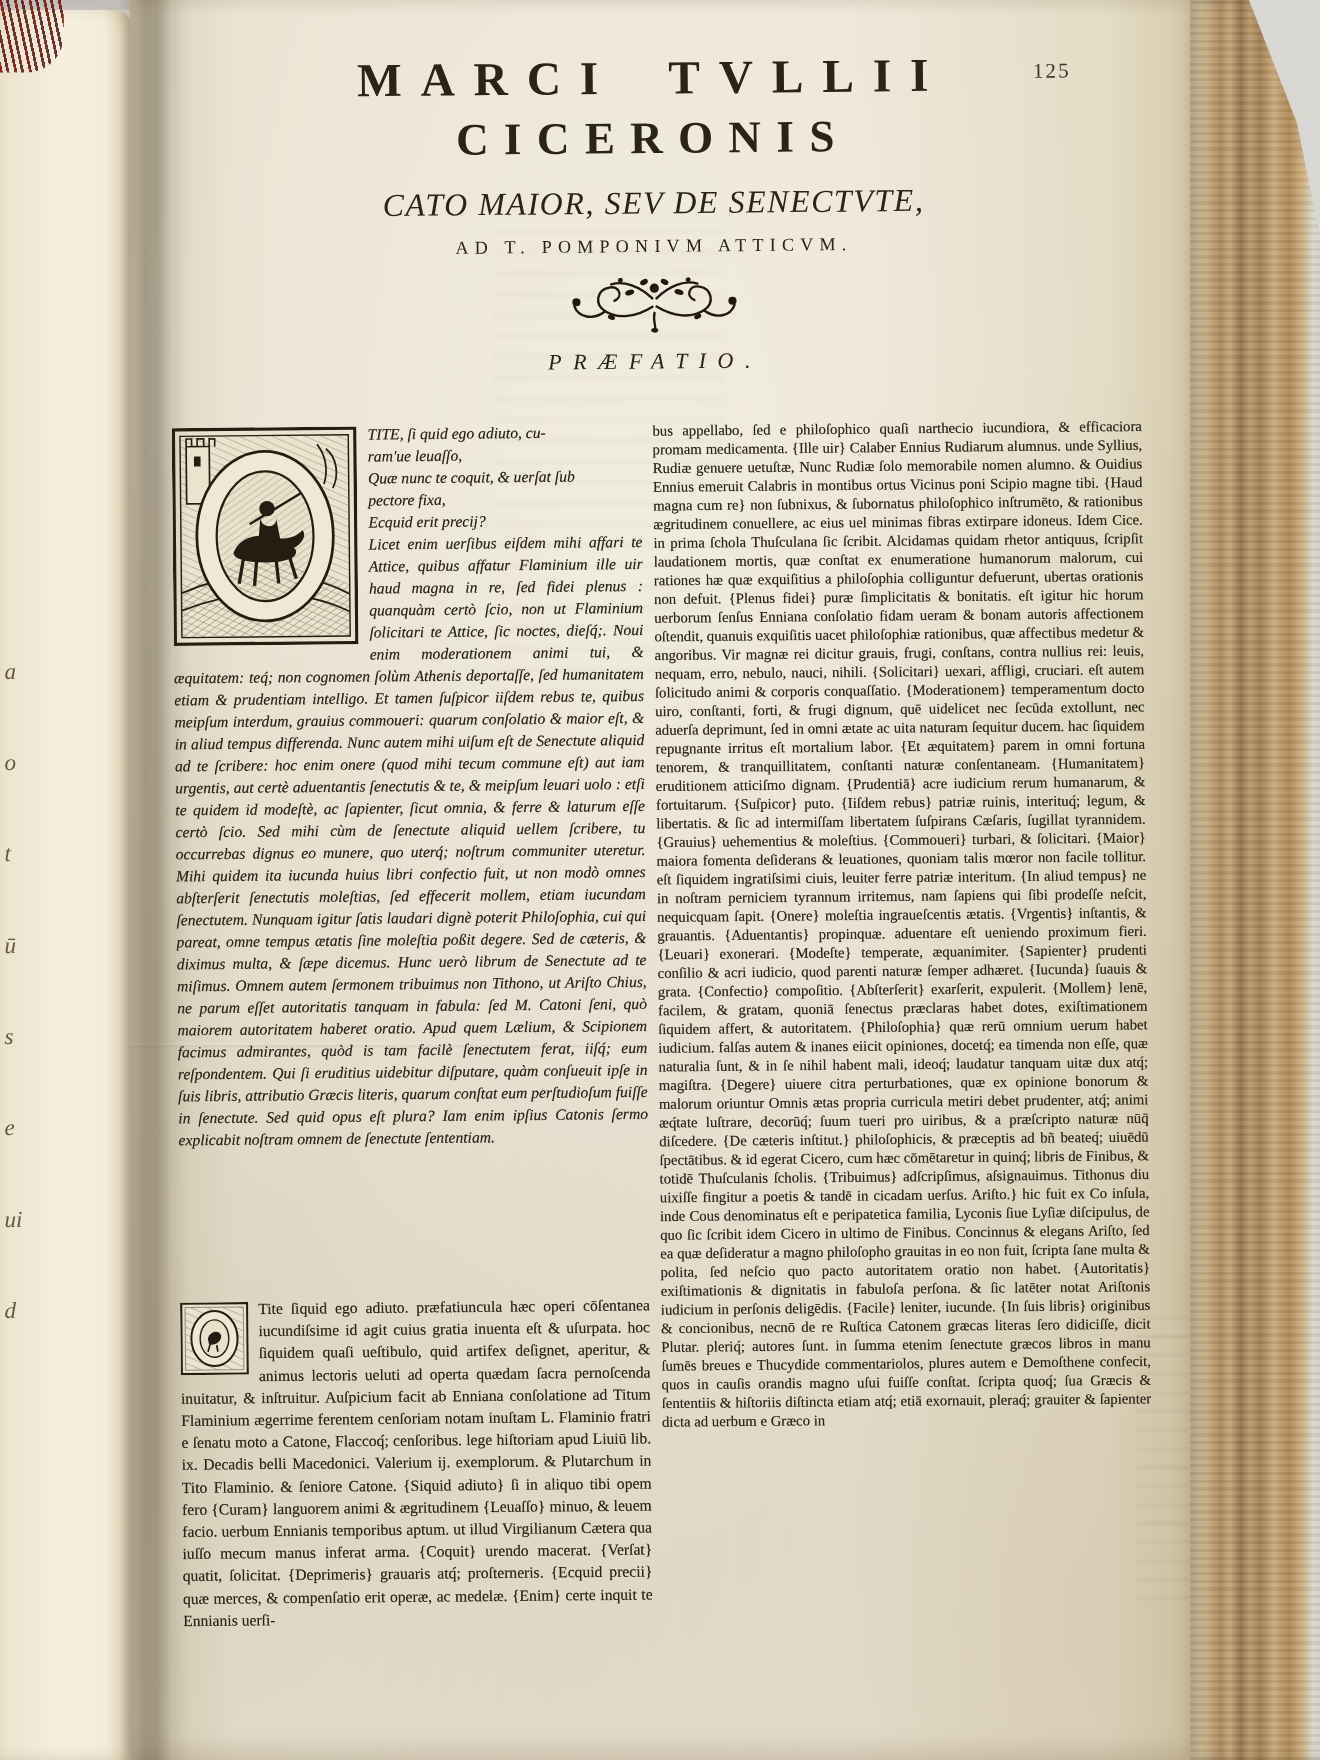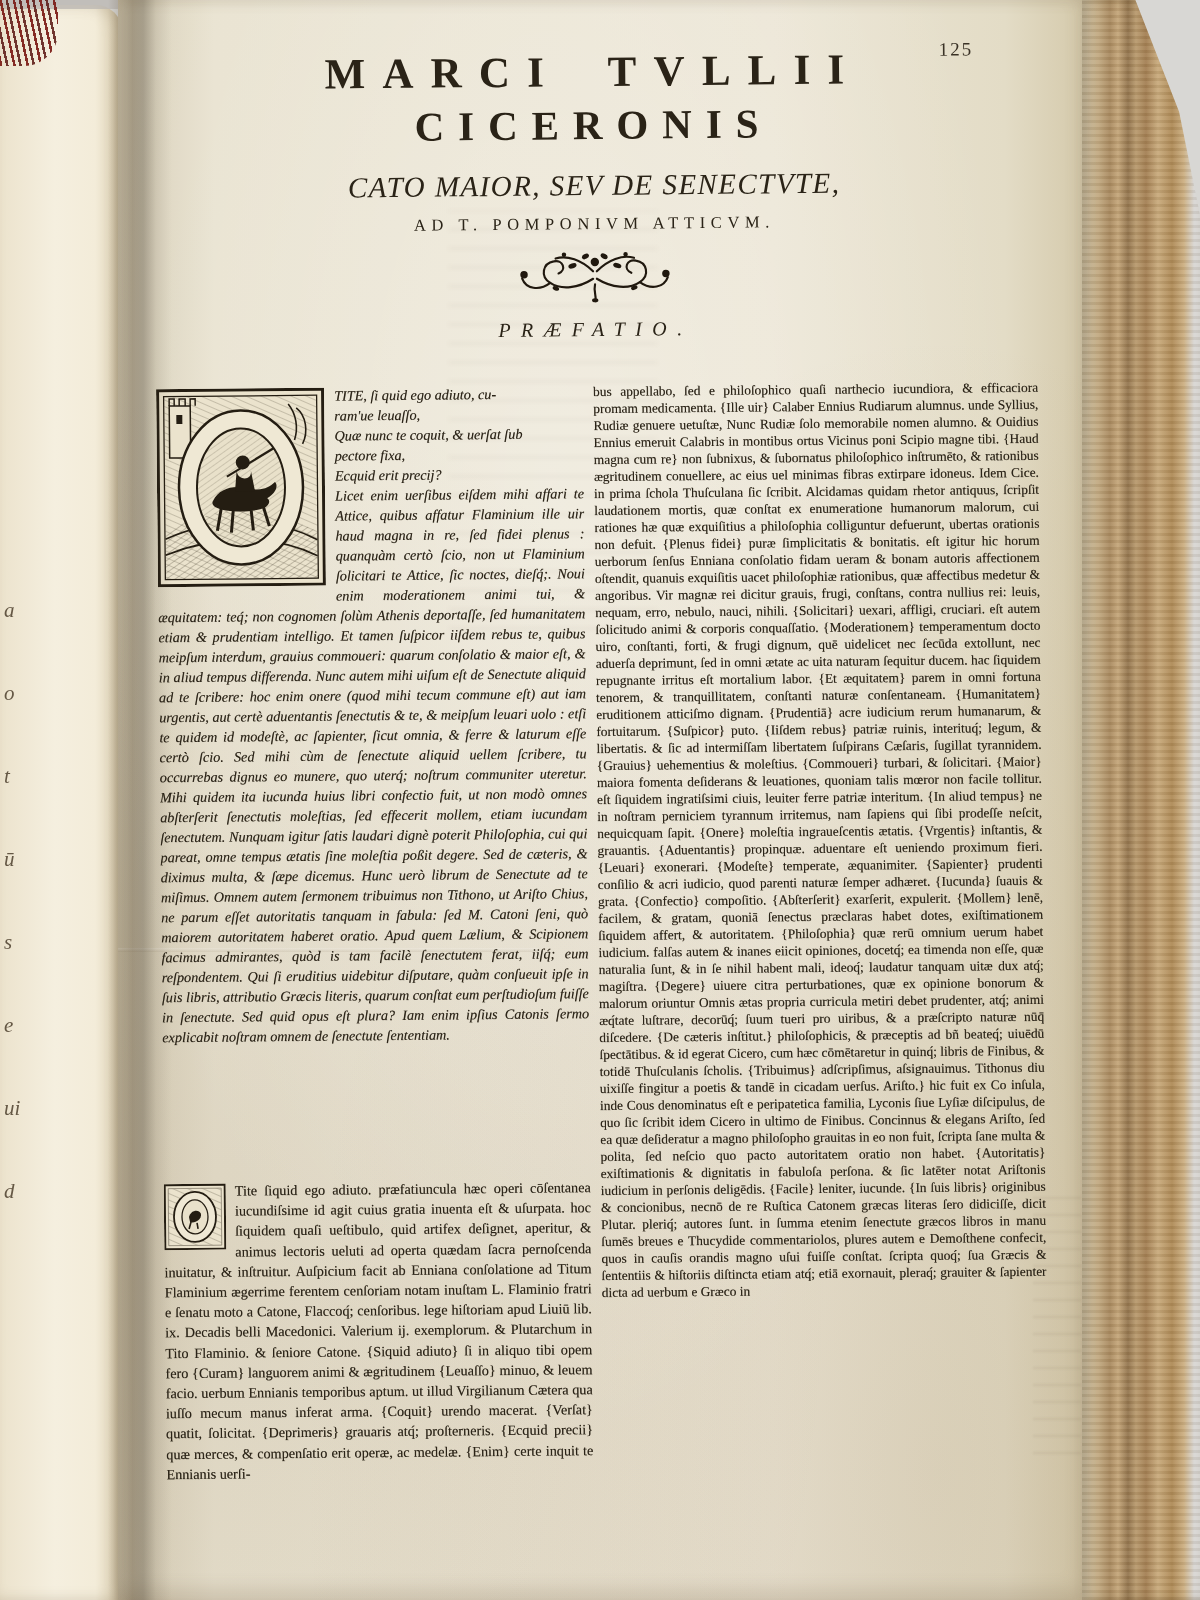--- a/index.html
+++ b/index.html
@@ -35,21 +35,21 @@
       linear-gradient(90deg,#d6cdb6 0%,#e9e3d1 10%,#ece6d6 68%,#e3dcc6 92%,#d5caac 100%);
     box-shadow:inset 0 -10px 18px rgba(110,90,60,.18), inset 0 6px 10px rgba(120,100,70,.10);}
   .crease-h{position:absolute;left:0;top:948px;width:420px;height:4px;
     background:linear-gradient(180deg,rgba(255,255,255,.35),rgba(110,90,60,.18));opacity:.6;}
   .ghost-margin{position:absolute;left:915px;top:1192px;width:48px;height:262px;filter:blur(1px);opacity:.5;
     background:repeating-linear-gradient(0deg,rgba(95,78,55,.18) 0 2px,rgba(0,0,0,0) 2px 17px);}
   .ghost-title{position:absolute;left:330px;top:210px;width:210px;height:420px;filter:blur(2px);opacity:.35;
     background:repeating-linear-gradient(0deg,rgba(100,84,58,.14) 0 3px,rgba(0,0,0,0) 3px 19px);}
 
   .content{position:absolute;inset:0;transform:rotate(-0.55deg);color:#2a2317;}
-  .page-num{position:absolute;left:828px;top:42px;font-size:19px;letter-spacing:2px;color:#3a3226;}
+  .page-num{position:absolute;left:828px;top:58px;font-size:19px;letter-spacing:2px;color:#3a3226;}
 
   .title-block{text-align:center;padding-top:48px;}
   .t1{font-size:43px;font-weight:bold;letter-spacing:.40em;word-spacing:.45em;line-height:1.1;}
   .t2{font-size:41px;font-weight:bold;letter-spacing:.34em;margin-top:8px;line-height:1.1;}
   .t3{font-size:29px;font-style:italic;letter-spacing:.05em;margin-top:22px;line-height:1.1;}
   .t4{font-size:16.5px;letter-spacing:.34em;margin-top:12px;}
   .ornament{margin-top:13px;height:56px;}
   .praefatio{font-size:20px;font-style:italic;letter-spacing:.52em;margin-top:15px;}
 
   .columns{position:absolute;left:42px;top:383px;display:flex;gap:10px;}

